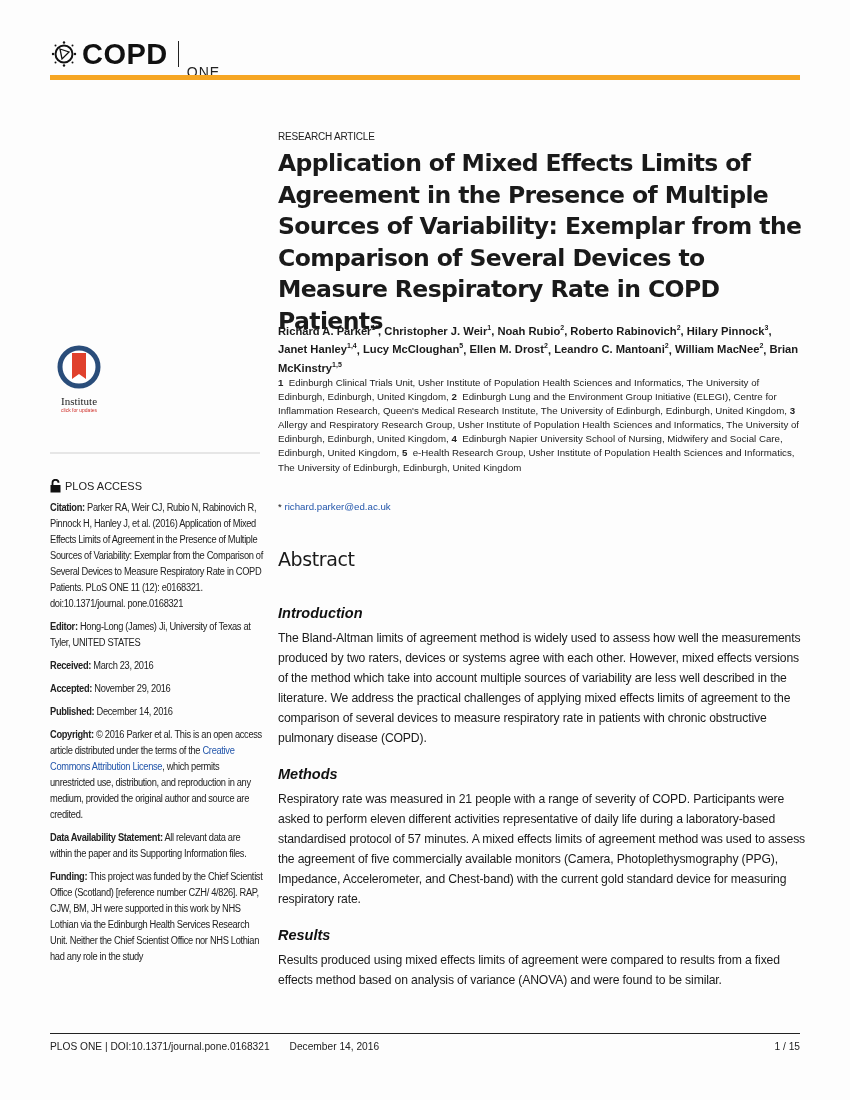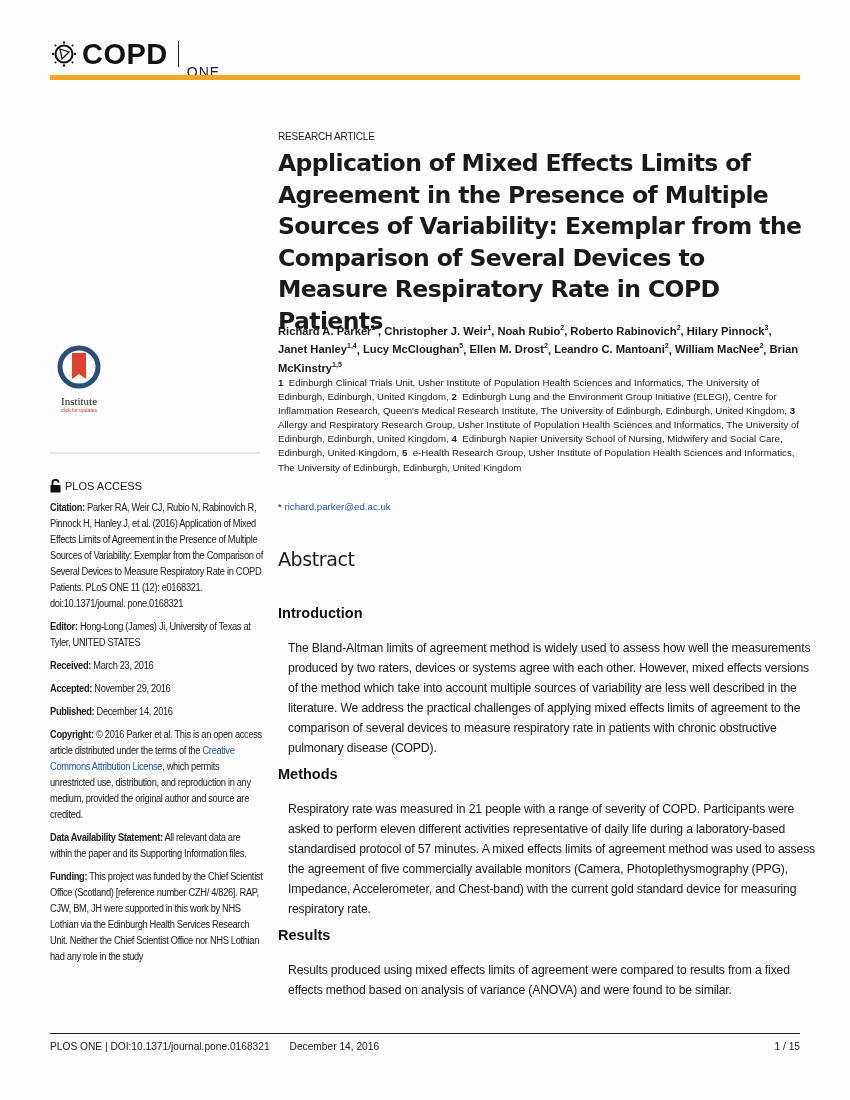--- a/index.html
+++ b/index.html
@@ -22,22 +22,22 @@
   .oa svg { margin-right:4px; }
   .link { color:#2255aa; }
   .main { position:absolute; left:278px; top:0; width:525px; }
   .kicker { position:absolute; top:131px; font-size:10px; letter-spacing:-0.2px; color:#222; }
   .title { position:absolute; top:148px; font-family:"DejaVu Sans", sans-serif; font-weight:bold; font-size:23.5px; line-height:31.5px; letter-spacing:-0.6px; color:#1a1a1a; margin:0; width:525px; }
   .authors { position:absolute; top:320px; font-size:11.2px; font-weight:bold; line-height:15px; width:525px; color:#1a1a1a; }
   .authors sup { font-size:7px; }
   .affil { position:absolute; top:376px; font-size:9.7px; line-height:14.1px; width:528px; color:#222; }
   .email { position:absolute; top:501px; font-size:9.7px; }
   .abstract-h { position:absolute; top:548px; font-family:"DejaVu Sans", sans-serif; font-size:19px; color:#1a1a1a; letter-spacing:-0.4px; }
-  .sec-h { position:absolute; font-size:14.5px; font-weight:bold; color:#111; }
-  .sec-p { position:absolute; font-size:12.2px; line-height:20px; width:530px; color:#1a1a1a; letter-spacing:-0.15px; margin:10px; }
+  .sec-h { position:absolute; font-size:14.5px; font-weight:bold; color:#111;font-style:italic; }
+  .sec-p { position:absolute; font-size:12.2px; line-height:20px; width:530px; color:#1a1a1a; letter-spacing:-0.15px; margin:0; }
   .footer-line { position:absolute; left:50px; top:1033px; width:750px; height:1px; background:#222; }
   .footer { position:absolute; left:50px; top:1041px; width:750px; font-size:10.2px; color:#222; display:flex; }
   .footer .pg { margin-left:auto; }
   .footer .date { margin-left:20px; }
 </style>
 </head>
 <body>
 
 <div class="header-logo">
   <svg class="logo-mark" viewBox="0 0 28 28">

